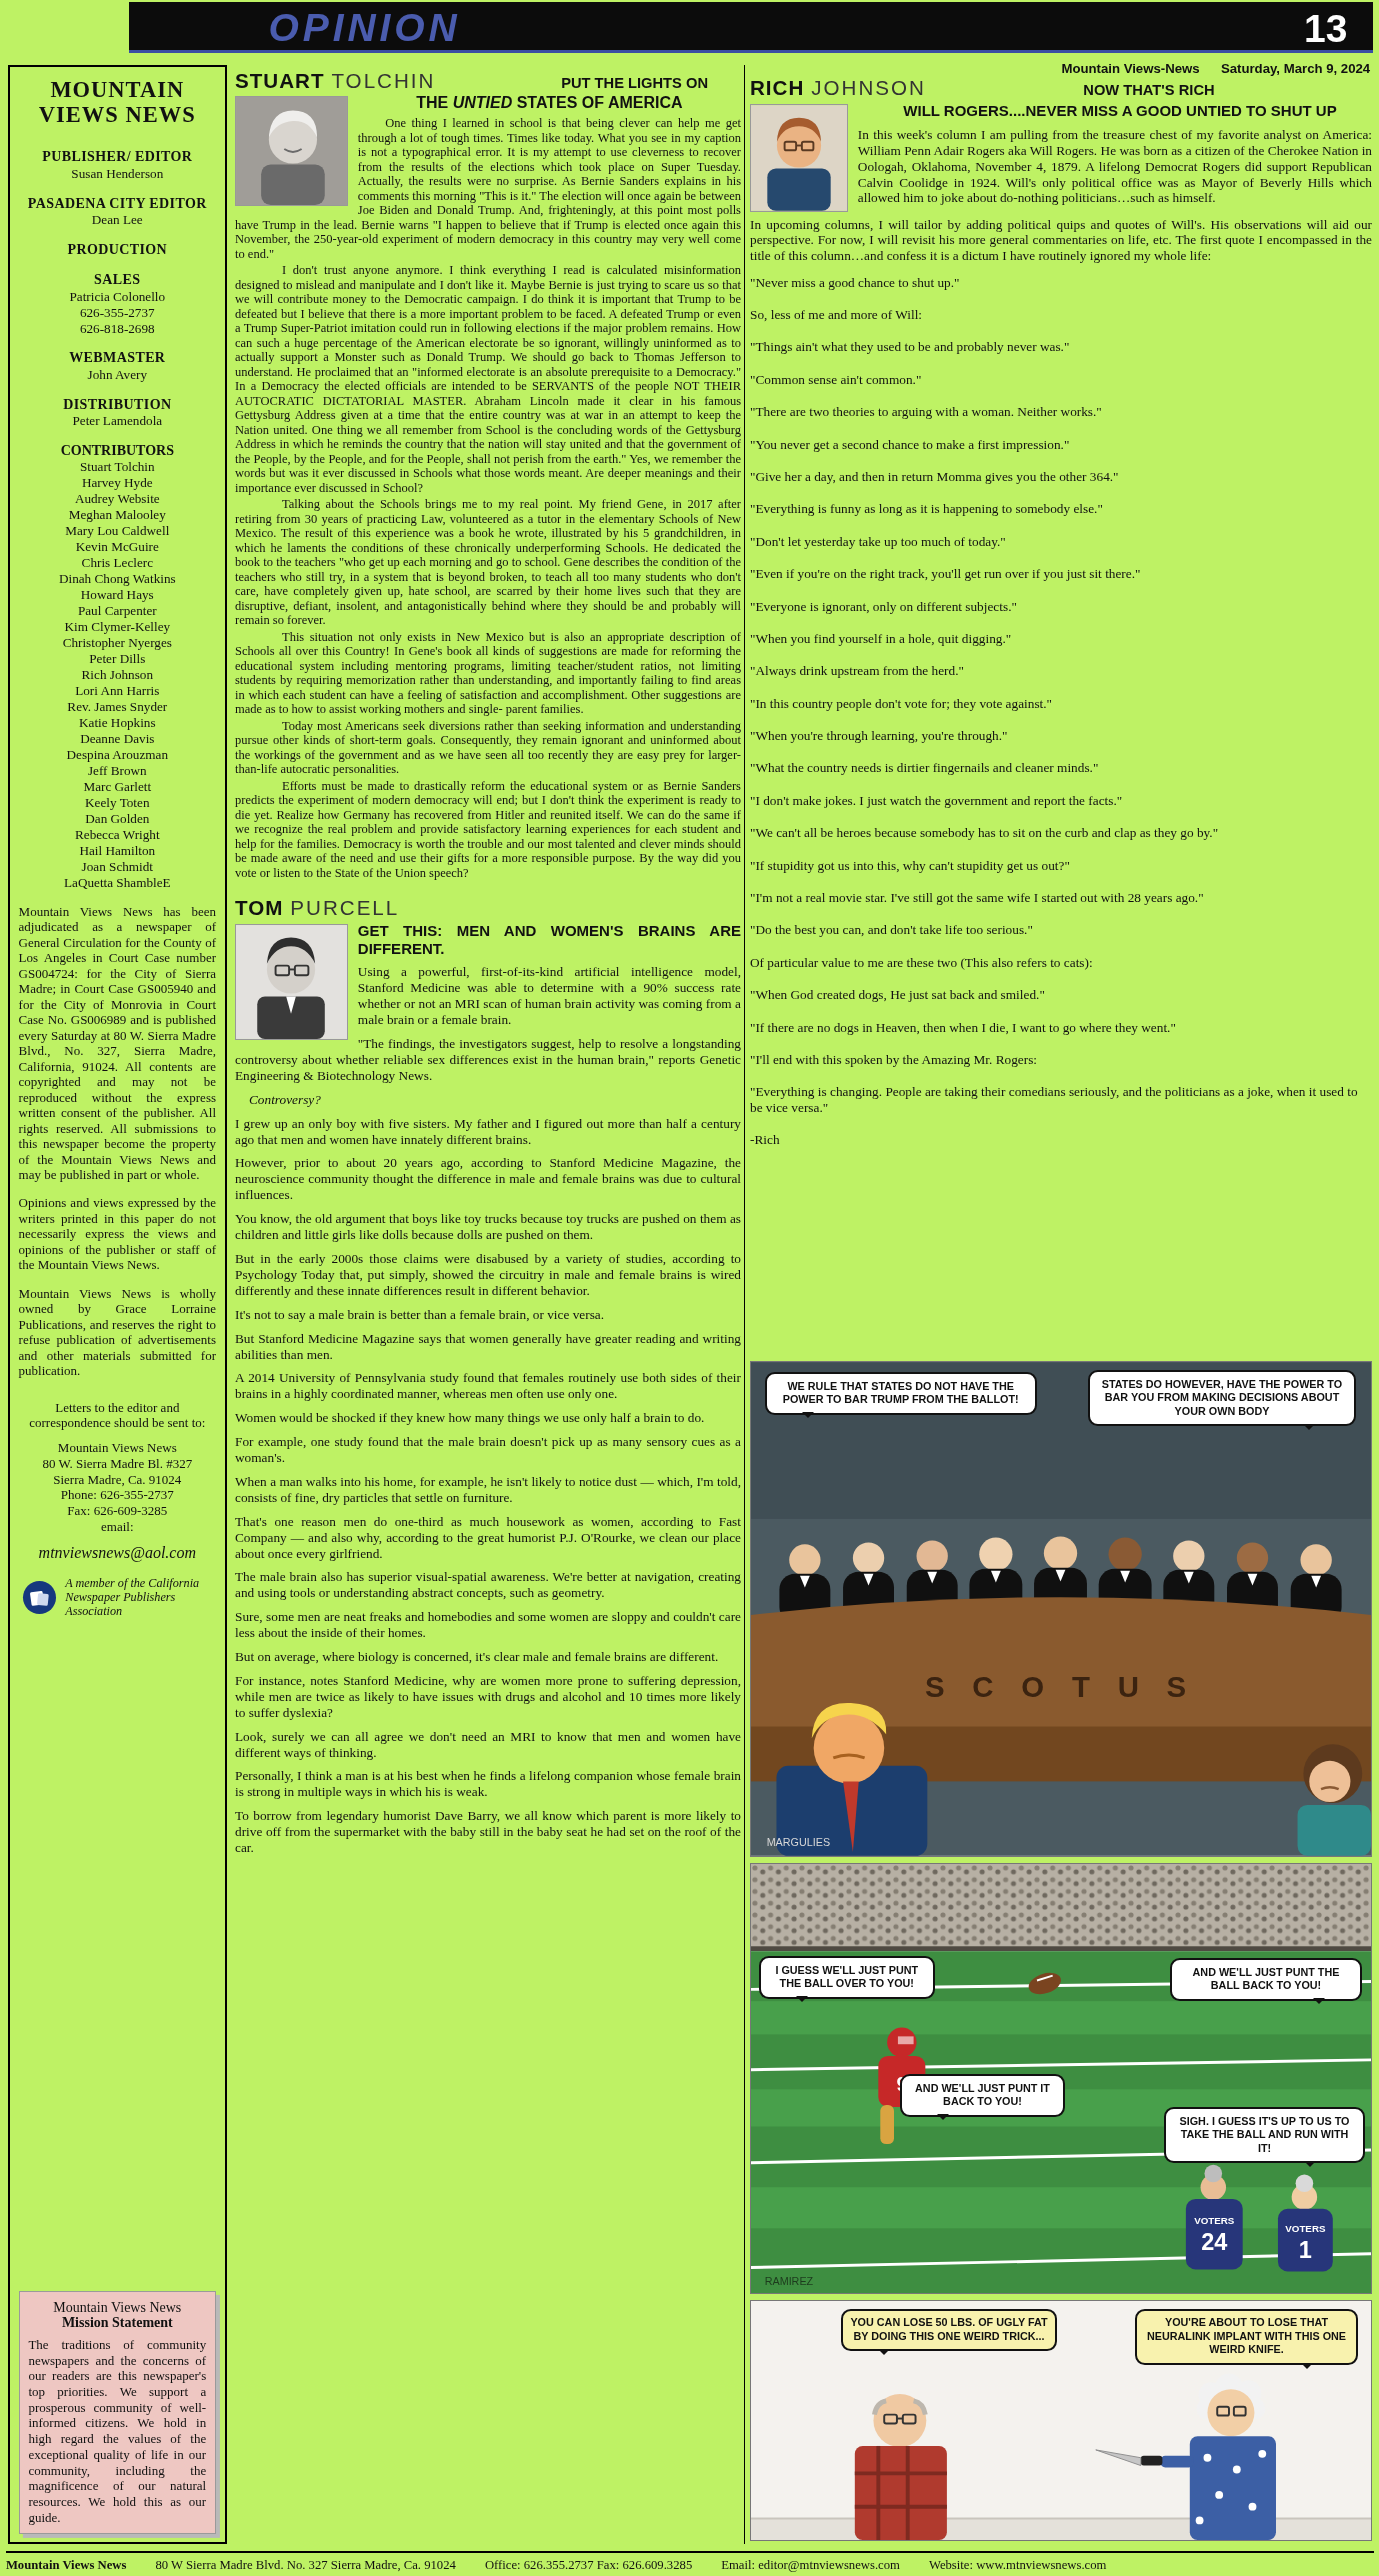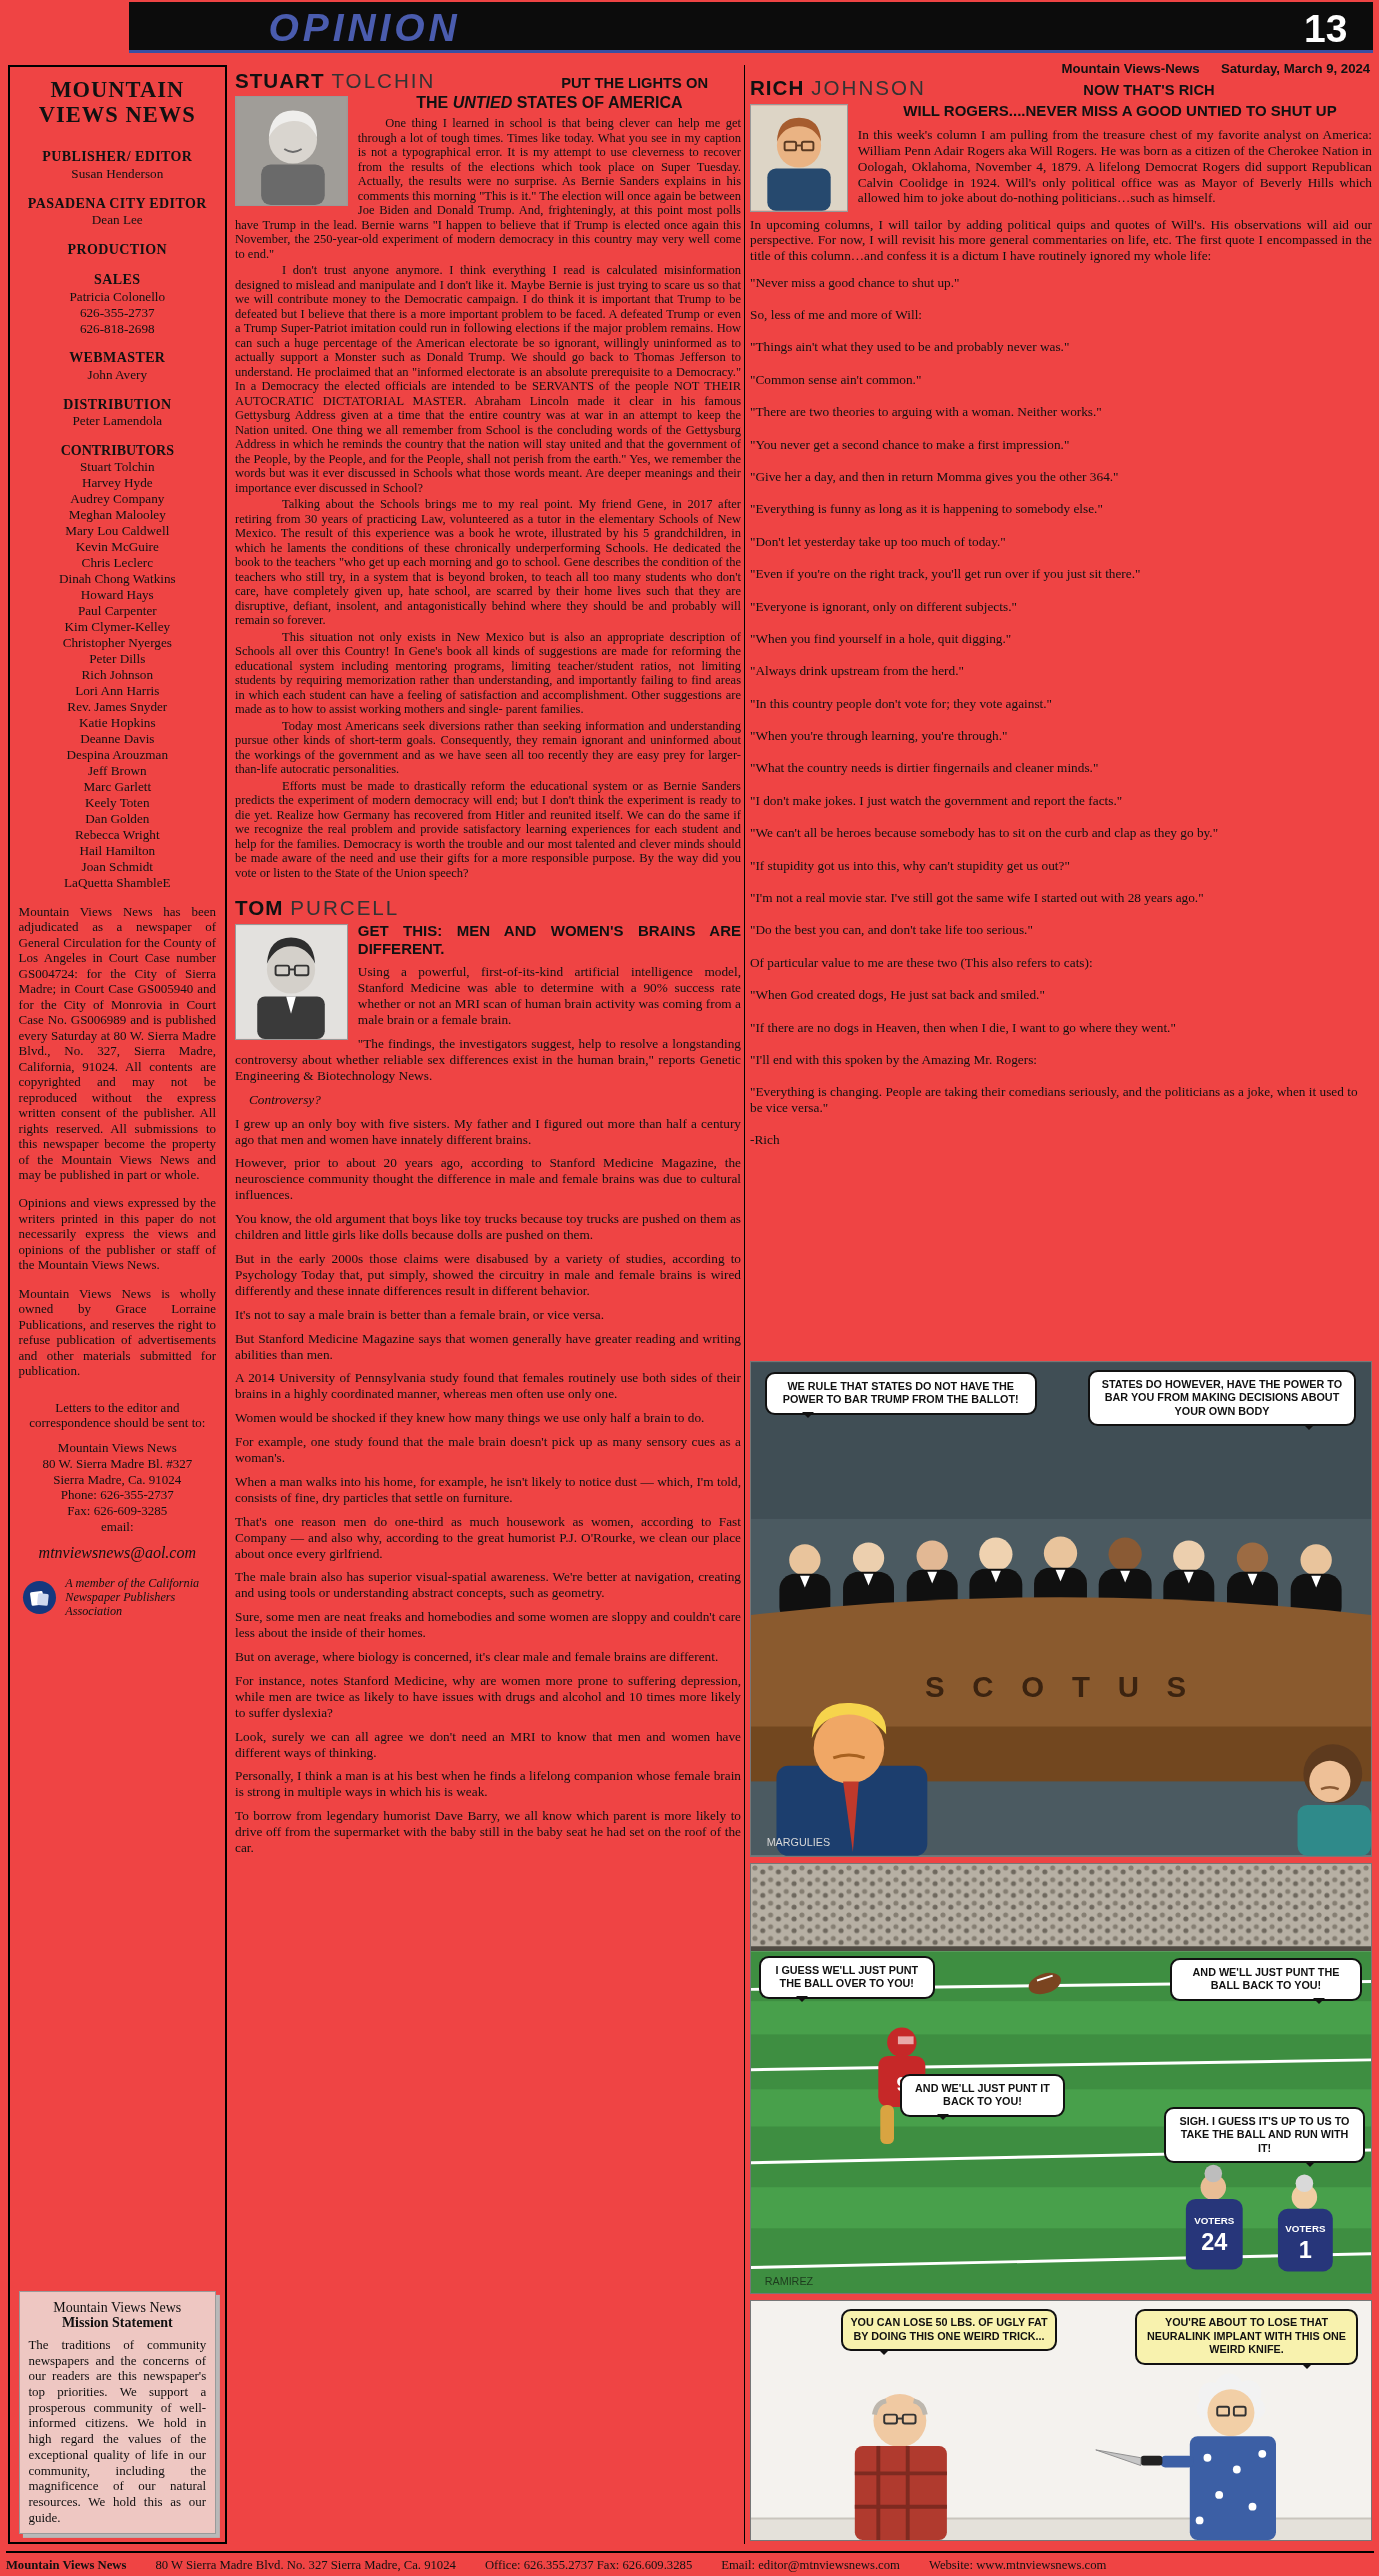--- a/index.html
+++ b/index.html
@@ -1,17 +1,17 @@
 <!DOCTYPE html>
 <html><head>
 <meta charset="utf-8">
 <style>
   * { margin:0; padding:0; box-sizing:border-box; }
   body { background:#d9d9d9; }
-  .page { position:relative; width:1380px; height:2576px; background:#ef4444;
+  .page { position:relative; width:1380px; height:2576px; background:#bef264;
           font-family:"Liberation Serif", serif; color:#111; overflow:hidden; margin:0 auto; }
 
   
   .topbar { position:absolute; left:129px; top:2px; width:1244px; height:51px;
             background:#0c0c0c; border-bottom:3.9px solid #3a4fa3; }
   .opinion-title { position:absolute; left:69px; top:2px; width:333px; text-align:center;
             font:italic 900 39px/47px "Liberation Sans", sans-serif; color:#4a5cae; letter-spacing:3.9px; }
   .page-num { position:absolute; right:25.5px; top:3.9px; font:700 39px/45px "Liberation Sans", sans-serif; color:#fff; }
   .dateline { position:absolute; right:9.8px; top:61px; font:700 13.2px "Liberation Sans", sans-serif; }
   .dateline span { margin-left:17.6px; }
@@ -151,21 +151,21 @@
         <div>
             <div class="role-name">Peter Lamendola</div>
           </div>
       </div>
       </div>
 
     <div class="contrib-label">CONTRIBUTORS</div>
     <div>
         <div class="contrib-name">Stuart Tolchin</div>
         <div class="contrib-name">Harvey Hyde</div>
-        <div class="contrib-name">Audrey Company</div>
+        <div class="contrib-name">Audrey Website</div>
         <div class="contrib-name">Meghan Malooley</div>
         <div class="contrib-name">Mary Lou Caldwell</div>
         <div class="contrib-name">Kevin McGuire</div>
         <div class="contrib-name">Chris Leclerc</div>
         <div class="contrib-name">Dinah Chong Watkins</div>
         <div class="contrib-name">Howard Hays</div>
         <div class="contrib-name">Paul Carpenter</div>
         <div class="contrib-name">Kim Clymer-Kelley</div>
         <div class="contrib-name">Christopher  Nyerges</div>
         <div class="contrib-name">Peter Dills</div>

